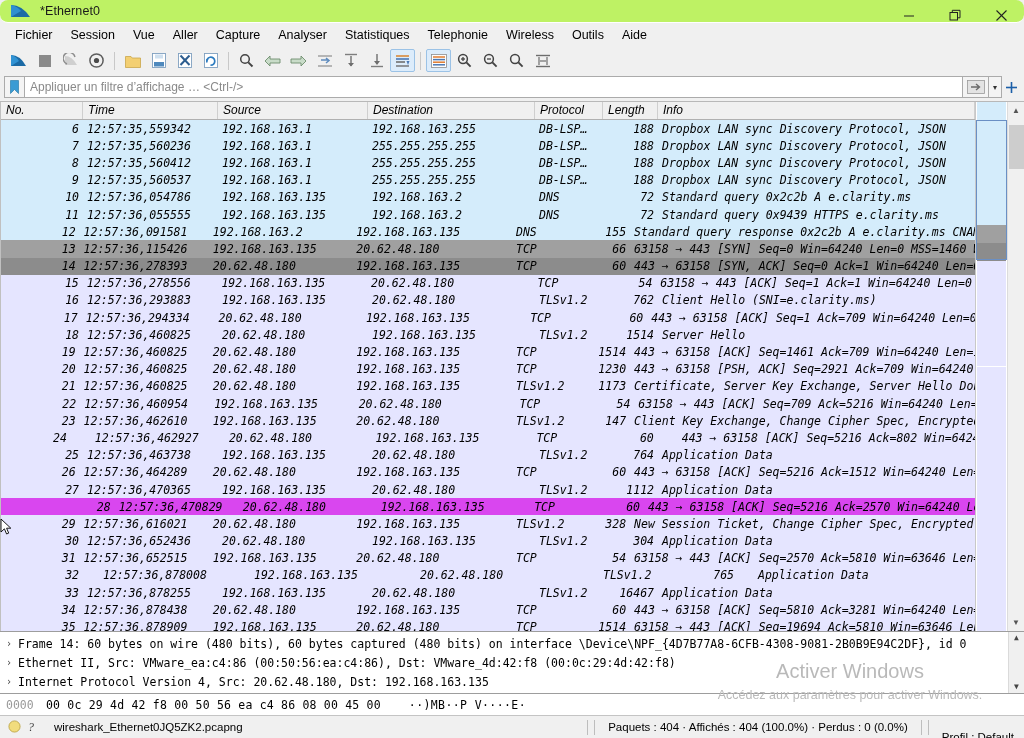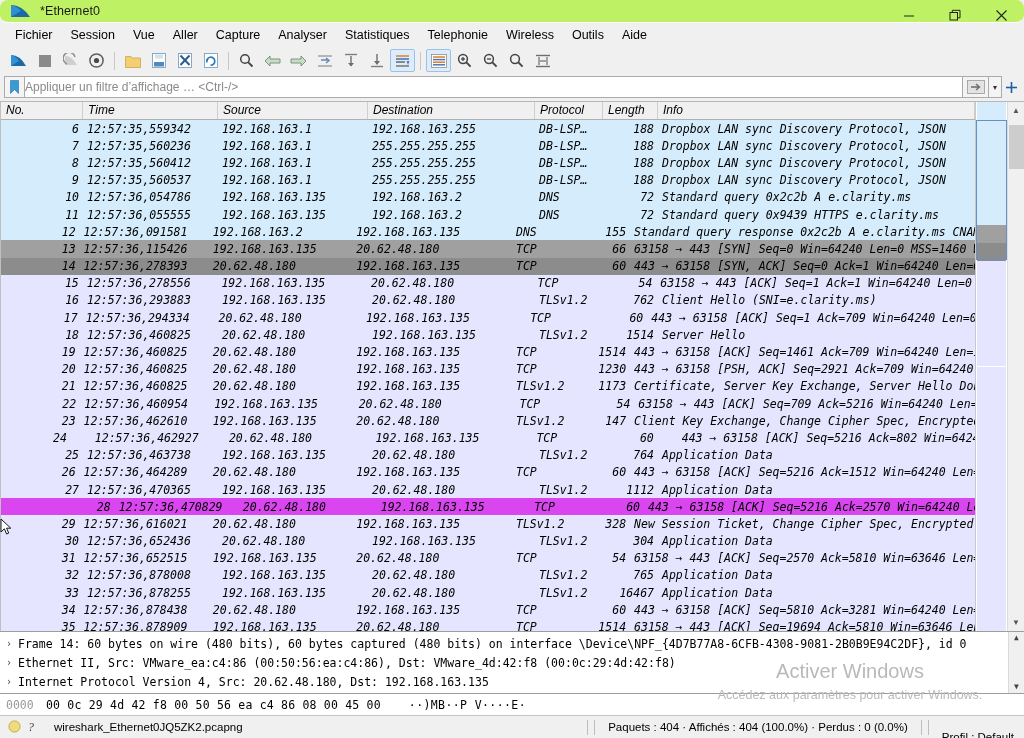--- a/index.html
+++ b/index.html
@@ -52,20 +52,21 @@
   
   .filterbar {
     height: 22px; margin: 2px 4px 3px 4px; display: flex; align-items: stretch; flex: none;
   }
   .fbookmark {
     width: 20px; background: #f4f4f4; border: 1px solid #ababab; border-right: none;
     display: flex; align-items: center; justify-content: center;
   }
   .finput {
     flex: 1; border: 1px solid #ababab; background: #fff; display: flex; align-items: center;
+    padding-left: 5px;
   }
   .finput input {
     border: none; outline: none; width: 100%; font-size: 12px; color: #000;
     font-family: "Liberation Sans", sans-serif; background: transparent;
   }
   .finput input::placeholder { color: #8a8a8a; }
   .farrow {
     width: 26px; border: 1px solid #ababab; border-left: none; background: #f4f4f4;
     display: flex; align-items: center; justify-content: center;
   }
@@ -610,21 +611,21 @@
             </div>
             <div class="row" style="background: rgb(229, 229, 255); color: rgb(0, 0, 0);">
               <div class="c c-no num">31</div>
               <div class="c c-time">12:57:36,652515</div>
               <div class="c c-src">192.168.163.135</div>
               <div class="c c-dst">20.62.48.180</div>
               <div class="c c-proto">TCP</div>
               <div class="c c-len num">54</div>
               <div class="c c-info">63158 → 443 [ACK] Seq=2570 Ack=5810 Win=63646 Len=0</div>
             </div>
-            <div class="row" style="background: rgb(229, 229, 255); color: rgb(0, 0, 0);">
+            <div class="row" style="background: rgb(229, 229, 255); color: rgb(0, 0, 0); gap: 16px;">
               <div class="c c-no num">32</div>
               <div class="c c-time">12:57:36,878008</div>
               <div class="c c-src">192.168.163.135</div>
               <div class="c c-dst">20.62.48.180</div>
               <div class="c c-proto">TLSv1.2</div>
               <div class="c c-len num">765</div>
               <div class="c c-info">Application Data</div>
             </div>
             <div class="row" style="background: rgb(229, 229, 255); color: rgb(0, 0, 0);">
               <div class="c c-no num">33</div>

